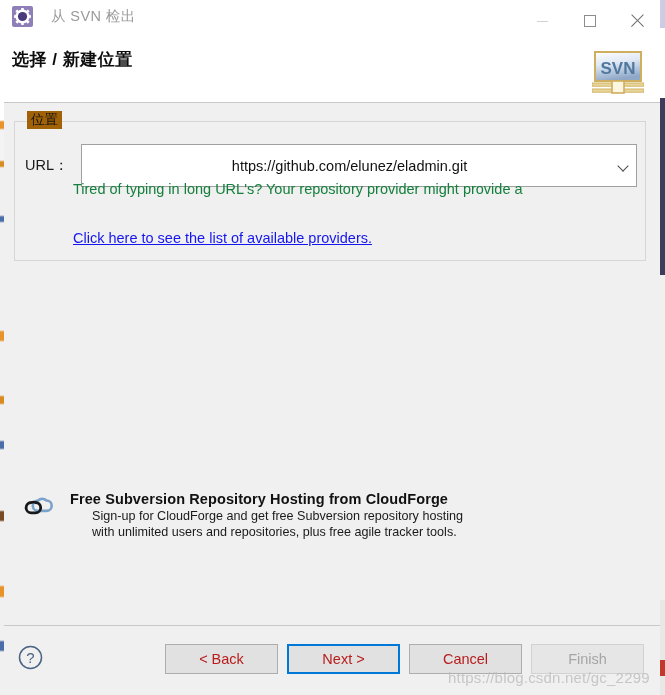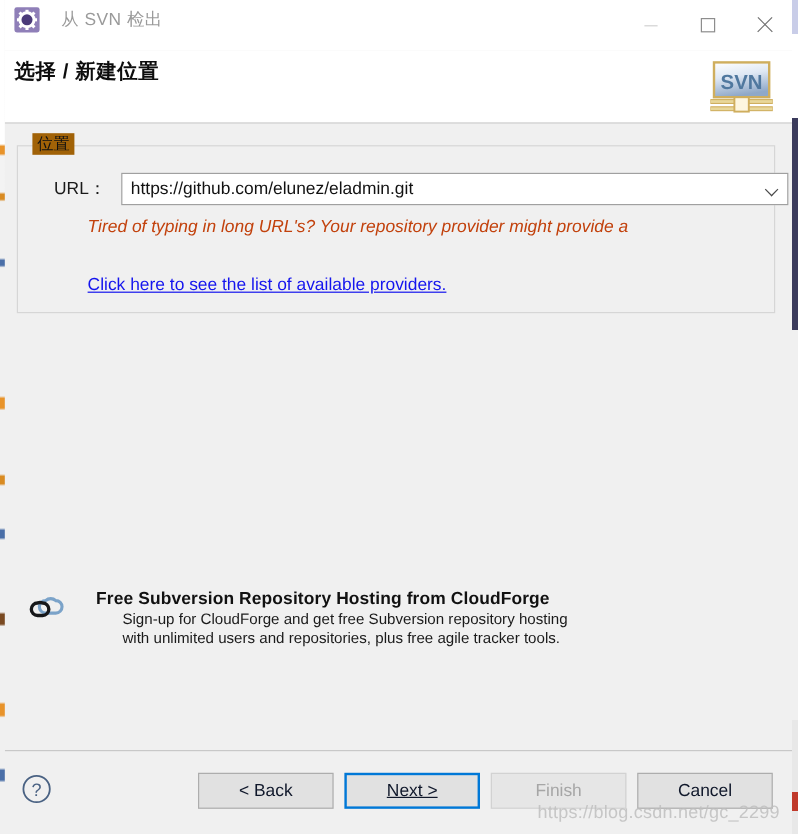--- a/index.html
+++ b/index.html
@@ -194,37 +194,37 @@
     padding: 0 4px;
     font-size: 13.5px;
     color: #111;
   }
   .url-row {
     position: absolute;
     left: 10px; top: 22px;
     display: flex;
     align-items: center;
     width: 612px;
-    margin-left: 20px;
   }
   .url-label {
     font-size: 14.5px;
     color: #1a1a1a;
     width: 56px;
     flex: 0 0 auto;
   }
   .combo {
     flex: 1 1 auto;
-    height: 27px;
+    height: 43px;
     background: #ffffff;
     border: 1px solid #a0a0a0;
     box-sizing: border-box;
     display: flex;
     align-items: center;
     position: relative;
+    text-align: center;
   }
   .combo-value {
     font-size: 14.5px;
     color: #111;
     padding-left: 7px;
     white-space: nowrap;
     overflow: hidden;
     flex: 1 1 auto;
   }
   .combo-arrow {
@@ -247,39 +247,38 @@
     border-right: 1.3px solid #4a4a4a;
     border-bottom: 1.3px solid #4a4a4a;
     transform: rotate(45deg);
   }
   .hint {
     position: absolute;
     left: 58px; top: 57px;
     width: 560px;
     font-size: 14.5px;
     line-height: 21px;
-    color: #c2410c;
-    font-style: italic;
+    color: #15803d;
   }
   .provider-link {
     position: absolute;
     left: 58px; top: 108px;
     font-size: 14.5px;
     color: #1515ee;
     text-decoration: underline;
     cursor: pointer;
   }
 
   
   .promo {
     position: absolute;
     left: 18px; top: 388px;
     display: flex;
     align-items: flex-start;
-    gap: 23px;
+    gap: 13px;
     width: 600px;
   }
   .cloud-icon {
     width: 35px; height: 26px;
     flex: 0 0 auto;
     margin-top: 3px;
   }
   .promo-title {
     font-size: 14.5px;
     font-weight: bold;
@@ -313,33 +312,32 @@
   .btn-row {
     position: absolute;
     right: 16px; top: 18px;
     display: flex;
     gap: 9px;
   }
   .btn {
     width: 113px;
     height: 30px;
     font-size: 14.5px;
-    color: #0f172a;
+    color: #b91c1c;
     background: #e1e1e1;
     border: 1px solid #adadad;
     box-sizing: border-box;
     display: flex;
     align-items: center;
     justify-content: center;
     cursor: default;
   }
   .btn.primary {
     background: #e1e1e1;
     border: 2px solid #0078d7;
-    text-decoration: underline;
   }
   .btn.disabled {
     color: #a6a6a6;
     background: #e6e6e6;
     border: 1px solid #d2d2d2;
   }
 
   
   .watermark {
     position: absolute;
@@ -459,20 +457,20 @@
 
   <div id="buttonbar">
     <svg class="help-icon" viewBox="0 0 25 25">
       <circle cx="12.5" cy="12.5" r="11" fill="none" stroke="#4a6283" stroke-width="1.5"></circle>
       <text x="12.5" y="18" text-anchor="middle" font-family="Liberation Sans, sans-serif" font-size="15" fill="#4a6283">?</text>
     </svg>
 
     <div class="btn-row">
       <div class="btn">&lt; Back</div>
       <div class="btn primary">Next &gt;</div>
+      <div class="btn">Cancel</div>
       <div class="btn disabled">Finish</div>
-      <div class="btn">Cancel</div>
     </div>
   </div>
 
   <div class="watermark">https://blog.csdn.net/gc_2299</div>
 
 </div>
 
 </body></html>

